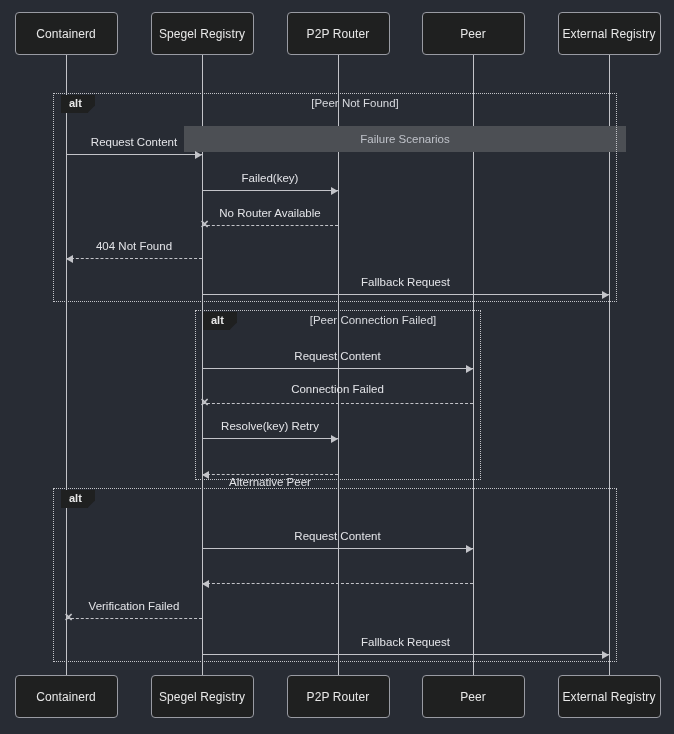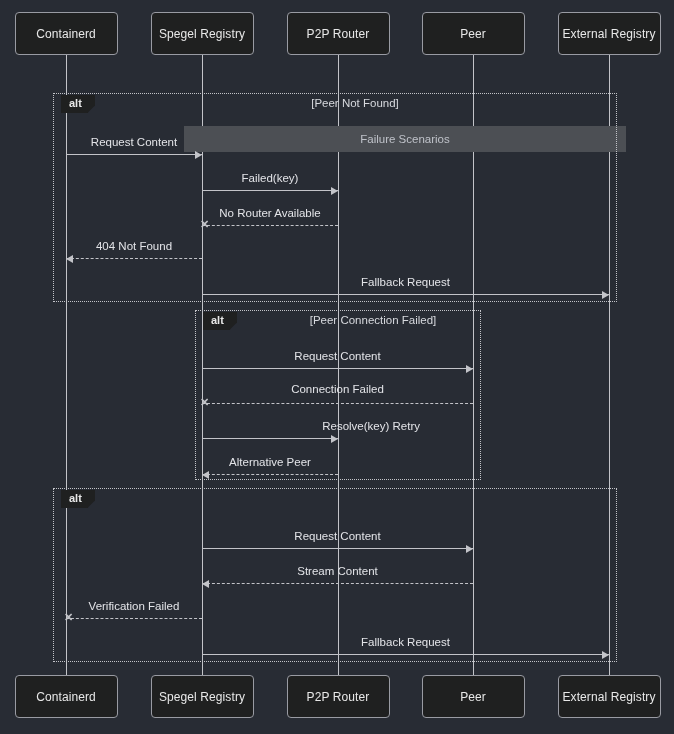--- a/index.html
+++ b/index.html
@@ -174,31 +174,30 @@
     <div class="alt-tag" style="left: 203px; top: 312px;">alt</div>
     <div class="alt-title" style="left: 223px; top: 314px; width: 300px;">[Peer Connection Failed]</div>
     <div class="msg-line" style="left: 202px; top: 368px; width: 271px;"></div>
     <div class="arrow-head right" style="left: 466px; top: 365px;"></div>
     <div class="msg-label" style="left: 187.5px; top: 350px; width: 300px;">Request Content</div>
     <div class="msg-line dashed" style="left: 202px; top: 403px; width: 271px;"></div>
     <div class="cross-mark" style="left: 200px; top: 398px;">✕</div>
     <div class="msg-label" style="left: 187.5px; top: 383px; width: 300px;">Connection Failed</div>
     <div class="msg-line" style="left: 202px; top: 438px; width: 136px;"></div>
     <div class="arrow-head right" style="left: 331px; top: 435px;"></div>
-    <div class="msg-label" style="left: 120px; top: 420px; width: 300px; text-align: right;">Resolve(key) Retry</div>
+    <div class="msg-label" style="left: 120px; top: 420px; width: 300px;">Resolve(key) Retry</div>
     <div class="msg-line dashed" style="left: 202px; top: 474px; width: 136px;"></div>
     <div class="arrow-head left" style="left: 202px; top: 471px;"></div>
-    <div class="msg-label" style="left: 120px; top: 456px; width: 300px;">Alternative Peer</div>
+    <div class="msg-label" style="left: 120px; top: 476px; width: 300px;">Alternative Peer</div>
     <div class="alt-box" style="left: 53px; top: 488px; width: 564px; height: 174px;"></div>
     <div class="alt-tag" style="left: 61px; top: 490px;">alt</div>
     <div class="msg-line" style="left: 202px; top: 548px; width: 271px;"></div>
     <div class="arrow-head right" style="left: 466px; top: 545px;"></div>
     <div class="msg-label" style="left: 187.5px; top: 530px; width: 300px;">Request Content</div>
     <div class="msg-line dashed" style="left: 202px; top: 583px; width: 271px;"></div>
     <div class="arrow-head left" style="left: 202px; top: 580px;"></div>
-    <div class="msg-label" style="left: 187.5px; top: 565px; width: 300px;">Stream Content</div>
     <div class="msg-line dashed" style="left: 66px; top: 618px; width: 136px;"></div>
     <div class="cross-mark" style="left: 64px; top: 613px;">✕</div>
     <div class="msg-label" style="left: -16px; top: 600px; width: 300px;">Verification Failed</div>
     <div class="msg-line" style="left: 202px; top: 654px; width: 407px;"></div>
     <div class="arrow-head right" style="left: 602px; top: 651px;"></div>
     <div class="msg-label" style="left: 255.5px; top: 636px; width: 300px;">Fallback Request</div>
   </div>
 
 </body></html>

